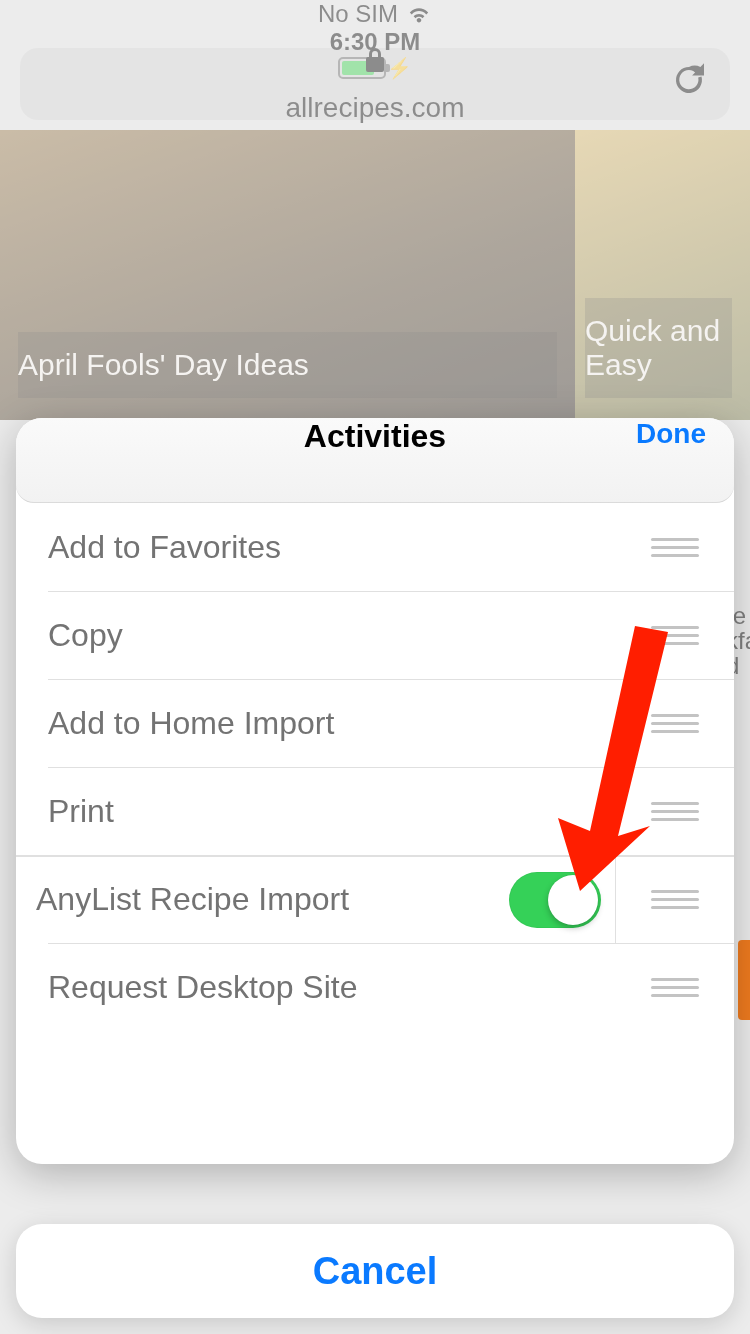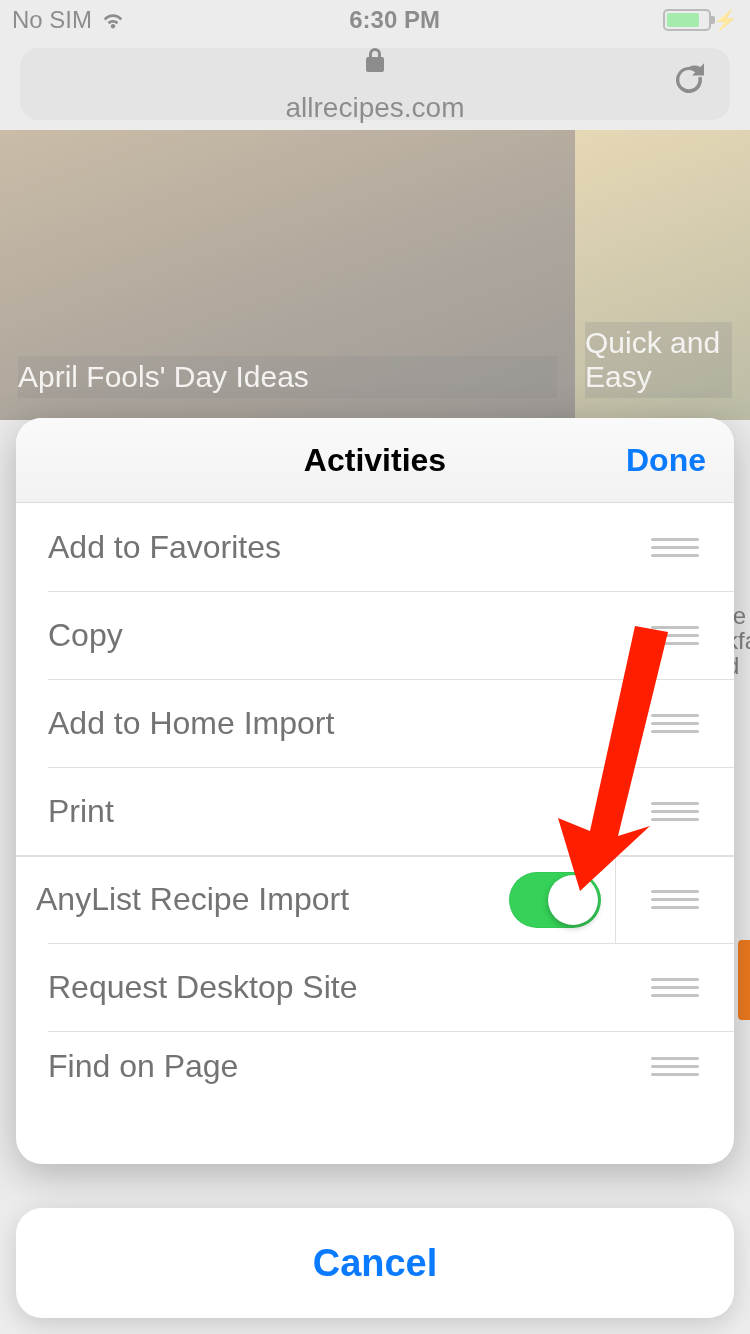--- a/index.html
+++ b/index.html
@@ -3,56 +3,56 @@
 <meta charset="utf-8">
 <style>
   * { margin: 0; padding: 0; box-sizing: border-box; -webkit-font-smoothing: antialiased; }
   html, body { width: 750px; height: 1334px; overflow: hidden; font-family: -apple-system, "Helvetica Neue", Arial, sans-serif; }
   body { position: relative; background:#ececec; }
 
   
   .page-bg { position:absolute; inset:0; background:#d5d5d5; }
 
   
-  .status-bar { position:absolute; top:0; left:0; right:0; height:40px; display:flex; align-items:center; justify-content:space-between; padding:0 12px; font-size:24px; font-weight:500; color:#000; }
+  .status-bar { position:absolute; top:0; left:0; right:0; height:40px; display:flex; align-items:center; justify-content:space-between; padding:0 12px; font-size:24px; font-weight:500; color:#000;flex-direction:column; }
   .status-left { display:flex; align-items:center; gap:8px; }
   .status-right { display:flex; align-items:center; gap:4px; }
   .battery-wrap { display:flex; align-items:center; }
   .battery { width:48px; height:22px; border:2px solid #666; border-radius:5px; position:relative; display:flex; align-items:center; padding:2px; }
   .battery::after { content:""; position:absolute; right:-6px; top:5px; width:4px; height:8px; background:#666; border-radius:0 2px 2px 0; }
   .battery-fill { background:#35d24a; height:100%; width:80%; border-radius:2px; }
   .bolt { font-size:20px; margin-left:2px; }
 
   
   .url-bar { position:absolute; top:48px; left:20px; right:20px; height:72px; background:rgba(0,0,0,0.08); border-radius:18px; display:flex; align-items:center; justify-content:center; }
   .url-center { display:flex; align-items:center; gap:10px; font-size:28px; color:#000;flex-direction:column; }
   .reload { position:absolute; right:24px; font-size:36px; }
 
   
   .hero { position:absolute; top:130px; left:0; right:0; height:290px; display:flex; }
   .hero-tile { position:relative; flex:0 0 auto; height:100%; background:linear-gradient(135deg,#6b4a2a,#2e221a); }
   .hero-tile.one { width:575px; background:linear-gradient(160deg,#8a6b3d 0%,#4a3a25 60%,#2a2118 100%); }
   .hero-tile.two { width:175px; background:linear-gradient(160deg,#c9a95c 0%, #6a6a3a 100%); }
-  .hero-label { position:absolute; left:18px; right:18px; bottom:22px; color:#e9e5df; font-size:30px; font-weight:400; background:rgba(0,0,0,0.25); padding:4px 0; }
+  .hero-label { position:absolute; left:18px; right:18px; bottom:22px; color:#e9e5df; font-size:30px; font-weight:400; background:rgba(0,0,0,0.25); padding:16px 0; }
   .hero-tile.two .hero-label { left:10px; }
 
   
   .dim { position:absolute; inset:0; background:rgba(255,255,255,0.55); }
 
   
   .orange-peek { position:absolute; right:0; top:940px; width:12px; height:80px; background:#ef7b1f; border-radius:4px 0 0 4px; }
 
   
   .peek-text { position:absolute; right:0; top:603px; width:24px; font-size:24px; color:#808080; line-height:1.05; text-align:left; }
 
   
   .sheet { position:absolute; left:16px; right:16px; top:418px; bottom:170px; background:#ffffff; border-radius:26px; overflow:hidden; box-shadow:0 10px 40px rgba(0,0,0,0.25); display:flex; flex-direction:column; }
-  .sheet-header { position:relative; height:85px; display:flex; align-items:center; justify-content:center; border-bottom:1px solid rgba(0,0,0,0.12); background:linear-gradient(#fafafa,#f2f2f2); }
+  .sheet-header { position:relative; height:85px; display:flex; align-items:flex-start; justify-content:center; border-bottom:1px solid rgba(0,0,0,0.12); background:linear-gradient(#fafafa,#f2f2f2);border-radius:18px; }
   .sheet-title { font-size:32px; font-weight:600; color:#000; }
-  .done-btn { position:absolute; right:28px; font-size:32px; font-weight:600; color:#0a7aff; }
+  .done-btn { position:absolute; right:28px; font-size:28px; font-weight:600; color:#0a7aff; }
 
   .sheet-list { flex:1; overflow:hidden; }
   .row { display:flex; align-items:center; height:88px; padding-left:32px; position:relative; }
   .row + .row::before { content:""; position:absolute; top:0; left:32px; right:0; height:1px; background:rgba(0,0,0,0.12); }
   .row-label { font-size:32px; color:#737373; flex:1; }
   .row-right { width:118px; height:100%; display:flex; align-items:center; justify-content:center; }
   .drag { width:48px; display:flex; flex-direction:column; gap:5px; }
   .drag span { height:3px; background:#c3c3c3; border-radius:2px; }
 
   .row.toggle-row .toggle-cell { width:122px; display:flex; align-items:center; justify-content:center; border-right:1px solid rgba(0,0,0,0.12); height:100%; }
@@ -60,21 +60,21 @@
   .row.toggle-row { border-top:1px solid rgba(0,0,0,0.12); padding-left:20px; }
   .row.toggle-row .row-label { flex:1; }
 
   .switch { width:92px; height:56px; background:#35d158; border-radius:30px; position:relative; box-shadow: inset 0 0 0 1px rgba(0,0,0,0.04); }
   .switch .knob { position:absolute; top:3px; right:3px; width:50px; height:50px; background:#fff; border-radius:50%; box-shadow:0 3px 6px rgba(0,0,0,0.25),0 0 0 0.5px rgba(0,0,0,0.05); }
 
   
   .row.last { height:70px; }
 
   
-  .cancel-btn { position:absolute; left:16px; right:16px; bottom:16px; height:110px; background:#fff; border-radius:26px; display:flex; align-items:center; justify-content:center; font-size:38px; font-weight:600; color:#0a7aff; box-shadow:0 6px 24px rgba(0,0,0,0.15); }
+  .cancel-btn { position:absolute; left:16px; right:16px; bottom:16px; height:94px; background:#fff; border-radius:26px; display:flex; align-items:center; justify-content:center; font-size:38px; font-weight:600; color:#0a7aff; box-shadow:0 6px 24px rgba(0,0,0,0.15); }
 
   
   .arrow { position:absolute; left:520px; top:596px; width:180px; height:360px; pointer-events:none; }
 
   
   .wifi { display:inline-block; }
   .wifi svg { display:block; }
 
 </style>
 </head>
@@ -205,30 +205,20 @@
       <span class="row-label">Request Desktop Site</span>
       <div class="row-right">
           <div class="drag">
             <span></span>
             <span></span>
             <span></span>
           </div>
         </div>
     </div>
 
-    <div class="row last">
-      <span class="row-label">Find on Page</span>
-      <div class="row-right">
-          <div class="drag">
-            <span></span>
-            <span></span>
-            <span></span>
-          </div>
-        </div>
-    </div>
 
   </div>
 </div>
 
 <div class="cancel-btn">Cancel</div>
 
 <svg class="arrow" viewBox="0 0 180 360">
   <defs></defs>
   <polygon points="60,295 130,230 98,240 148,36 115,30 70,235 38,222" fill="#ff1e00"></polygon>
 </svg>

